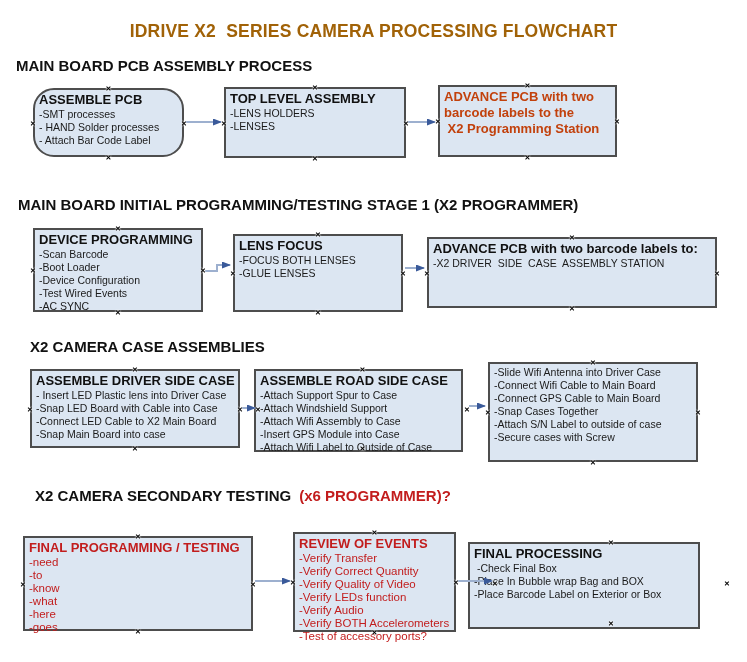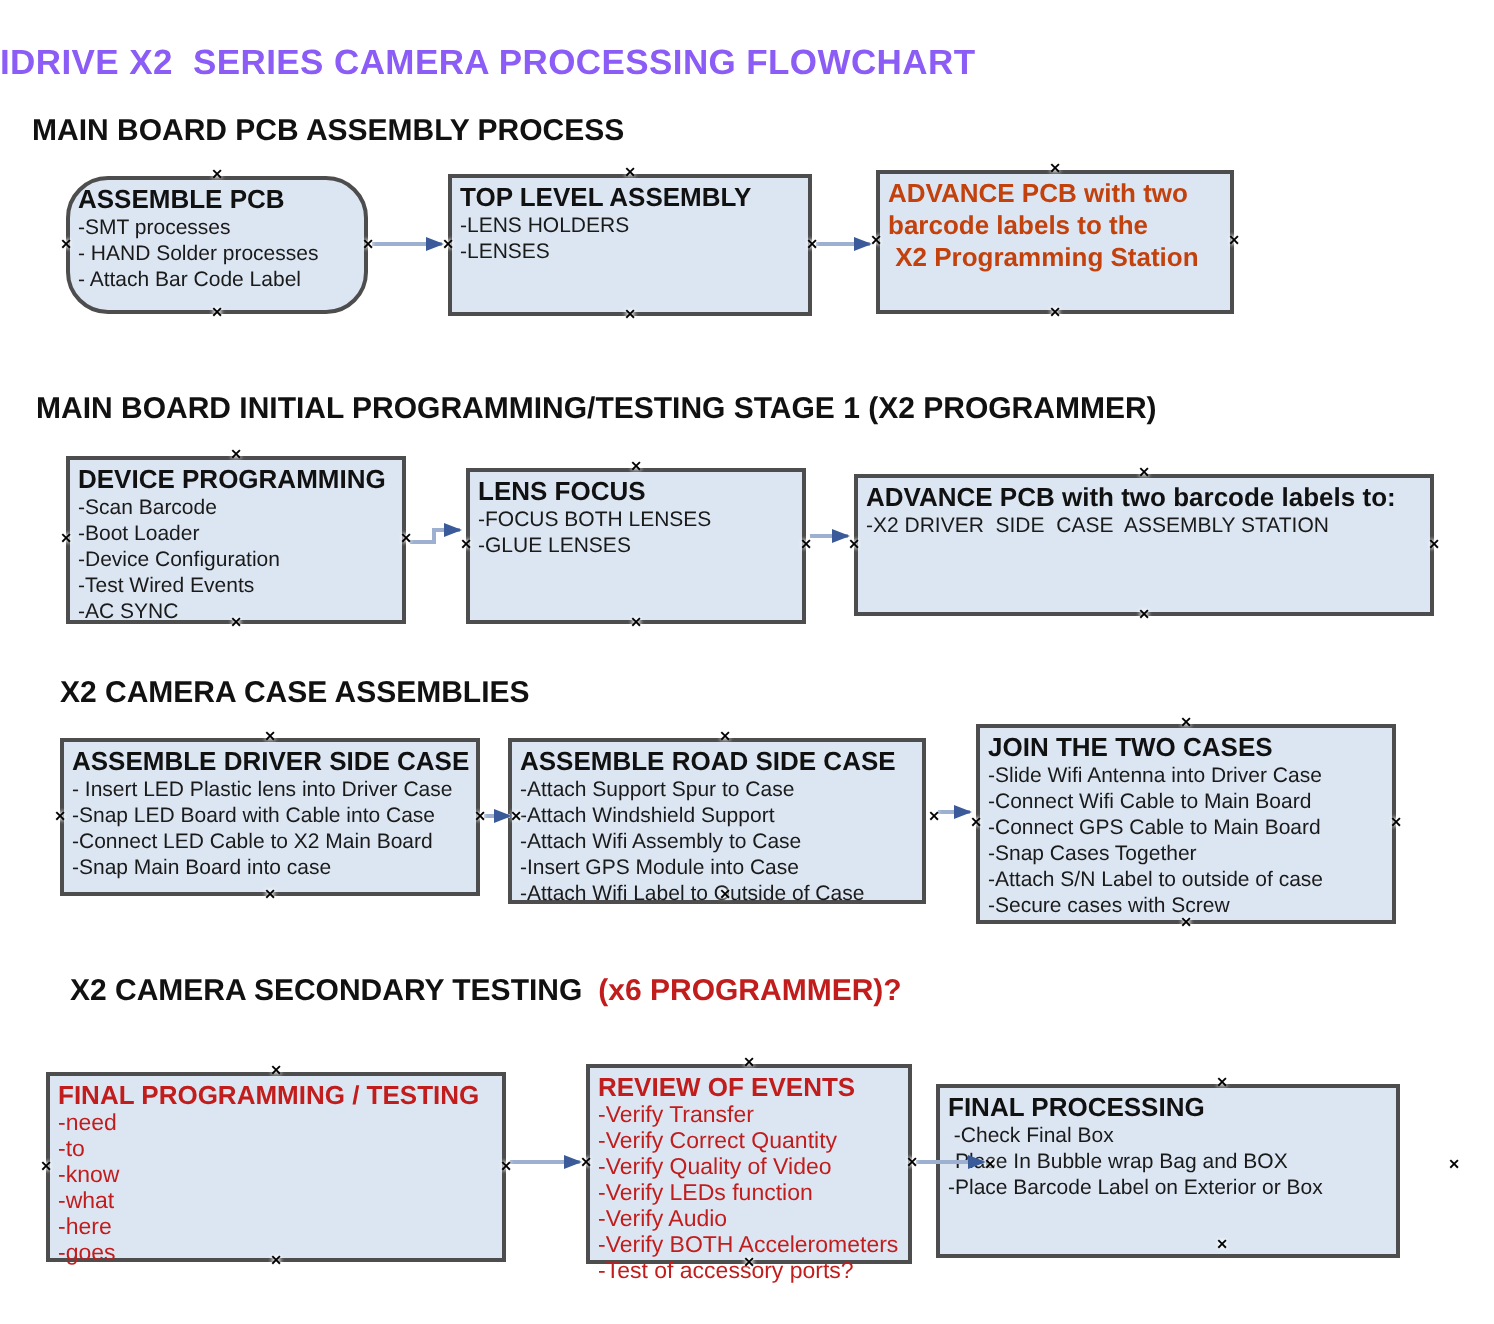--- a/index.html
+++ b/index.html
@@ -1,19 +1,19 @@
 <!DOCTYPE html>
 <html><head>
 <meta charset="utf-8">
 <style>
   html,body{margin:0;padding:0;background:#fff;}
   body{width:747px;height:662px;position:relative;font-family:"Liberation Sans",sans-serif;}
   #canvas{position:absolute;top:0;left:0;width:747px;height:662px;background:#ffffff;overflow:hidden;}
-  .page-title{position:absolute;top:21px;left:0;width:747px;
-    font-size:17.5px;font-weight:bold;color:#8b5cf6;white-space:pre;letter-spacing:.2px;}
+  .page-title{position:absolute;top:21px;left:0;width:747px;text-align:center;
+    font-size:17.5px;font-weight:bold;color:#a16207;white-space:pre;letter-spacing:.2px;}
   .section-heading{position:absolute;font-size:15px;font-weight:bold;color:#111;white-space:pre;}
   .section-heading .accent{margin-left:8px;}
   .box{position:absolute;background:#dce6f2;border:2px solid #4d4d4d;box-sizing:border-box;
     padding:2px 3px 2px 4px;overflow:visible;}
   .box .box-title{font-weight:bold;font-size:13px;line-height:16px;color:#111;white-space:pre;}
   .box .line{font-size:10.5px;line-height:13px;color:#1a1a1a;white-space:pre;}
   .box.red .box-title,.box.red .line{color:#c21d1d;}
   .box.red .line{font-size:11.5px;}
   .box.bold-lines .line{font-weight:bold;font-size:13px;line-height:16px;color:#c2410c;}
   .marker{position:absolute;font-size:7px;line-height:7px;color:#000;font-weight:bold;
@@ -120,21 +120,20 @@
       <div class="line">-Attach Windshield Support</div>
       <div class="line">-Attach Wifi Assembly to Case</div>
       <div class="line">-Insert GPS Module into Case</div>
       <div class="line">-Attach Wifi Label to Outside of Case</div>
     </div>
     <span class="marker" style="left: 362.5px; top: 369px;">✕</span>
     <span class="marker" style="left: 362.5px; top: 448px;">✕</span>
     <span class="marker" style="left: 258px; top: 408.5px;">✕</span>
     <span class="marker" style="left: 467px; top: 408.5px;">✕</span>
     <div class="box" style="left: 488px; top: 362px; width: 210px; height: 100px;">
-      <div class="box-title">JOIN THE TWO CASES</div>
       <div class="line">-Slide Wifi Antenna into Driver Case</div>
       <div class="line">-Connect Wifi Cable to Main Board</div>
       <div class="line">-Connect GPS Cable to Main Board</div>
       <div class="line">-Snap Cases Together</div>
       <div class="line">-Attach S/N Label to outside of case</div>
       <div class="line">-Secure cases with Screw</div>
     </div>
     <span class="marker" style="left: 593px; top: 362px;">✕</span>
     <span class="marker" style="left: 593px; top: 462px;">✕</span>
     <span class="marker" style="left: 488px; top: 412px;">✕</span>

